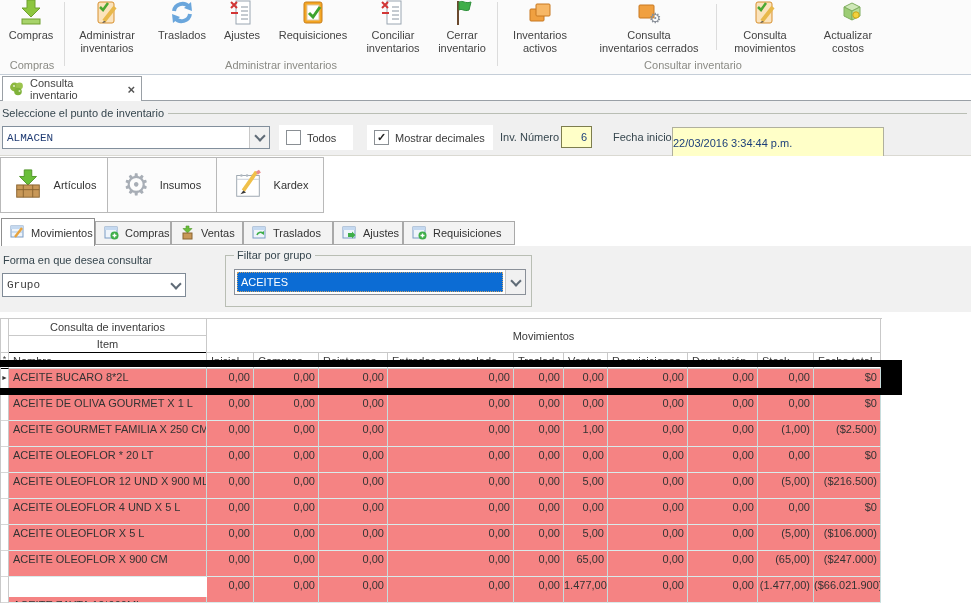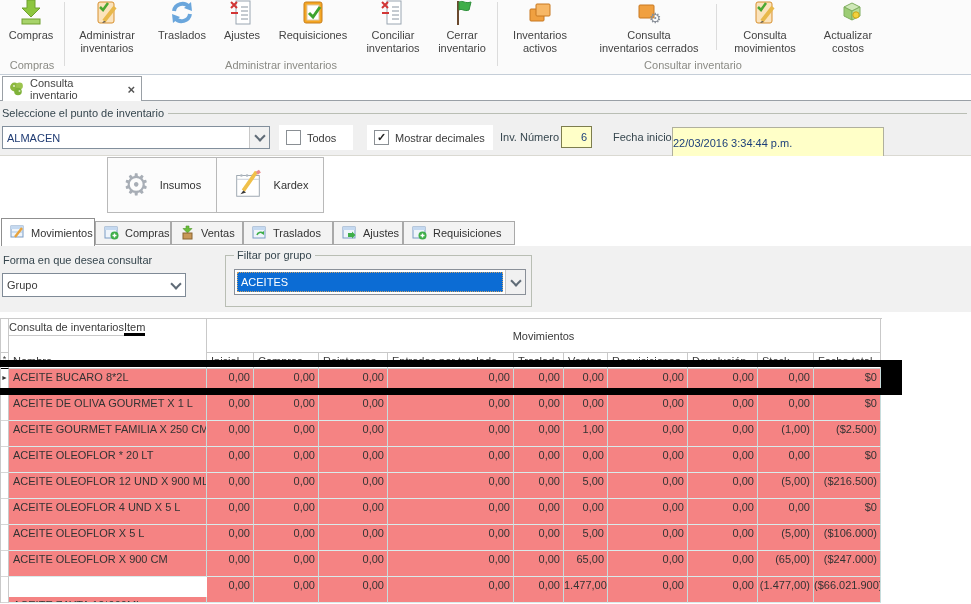--- a/index.html
+++ b/index.html
@@ -21,21 +21,21 @@
   .tab{position:absolute;left:2px;top:1px;height:25px;width:140px;background:#fff;border:1px solid #9aa0a6;border-bottom:none;
        display:flex;align-items:center;gap:6px;padding:0 6px;box-sizing:border-box;z-index:2;}
   .tab .tlbl{color:#444;}
   .tab .tclose{font-size:13px;font-weight:bold;color:#555;margin-left:6px;cursor:pointer;}
   
   .invpoint{position:absolute;top:101px;left:0;width:971px;height:55px;background:#f0f0f0;border-bottom:1px solid #dad9d2;box-sizing:border-box;}
   .gbxrow{position:absolute;top:6px;left:2px;right:4px;display:flex;align-items:center;}
   .gbxlbl{color:#36464e;padding-right:4px;}
   .gbxline{flex:1;height:1px;background:#b9beb4;}
   .combo{background:#fff;border:1px solid #828f9c;box-sizing:border-box;display:flex;align-items:stretch;}
-  .combo .ctext{flex:1;display:flex;align-items:center;padding-left:4px;overflow:hidden;white-space:nowrap;}
+  .combo .ctext{flex:1;display:flex;align-items:center;padding-left:4px;overflow:hidden;white-space:nowrap;font-family:Liberation Mono, monospace;}
   .combo .cbtn{width:19px;background:#f1f1f1;border-left:1px solid #c8c8c8;display:flex;align-items:center;justify-content:center;cursor:pointer;}
   .chev{width:6px;height:6px;border-right:2px solid #5f6b76;border-bottom:2px solid #5f6b76;transform:rotate(45deg);margin-top:-3px;}
   .almacen{position:absolute;top:25px;left:2px;width:268px;height:23px;}
   .almacen .ctext{color:#1f3b73;}
   .chkpanel{position:absolute;background:#fff;display:flex;align-items:center;gap:6px;padding-left:7px;box-sizing:border-box;height:25px;top:24px;}
   .cbox{width:13px;height:13px;background:#fff;border:1px solid #8a8f94;display:flex;align-items:center;justify-content:center;
         font-size:11px;font-weight:bold;color:#222;line-height:11px;}
   .flbl{color:#36464e;position:absolute;top:30px;}
   .yfield{position:absolute;background:#ffffc8;color:#1c3f7a;box-sizing:border-box;display:flex;align-items:center;}
   .invnum{top:25px;left:561px;width:31px;height:22px;border:1px solid #7d7d4e;justify-content:flex-end;padding-right:4px;}
@@ -56,23 +56,23 @@
   .grupo{position:absolute;top:27px;left:2px;width:184px;height:24px;border-color:#7f8a96;}
   .fgroup{position:absolute;top:9px;left:225px;width:307px;height:52px;border:1px solid #b9beb4;box-sizing:border-box;}
   .fgroup .glbl{position:absolute;top:-7px;left:8px;background:#f1f1f1;padding:0 3px;color:#36464e;}
   .aceites{position:absolute;top:13px;left:8px;width:292px;height:26px;border-color:#8a9099;}
   .aceites .sel{flex:1;margin:2px;background:#0c6cd4;color:#fff;display:flex;align-items:center;padding-left:4px;
                 outline:1px dotted #caa36a;outline-offset:-1px;overflow:hidden;white-space:nowrap;}
   
   .grid{position:absolute;top:318px;left:0;width:881px;border-left:1px solid #c9c9c9;box-sizing:content-box;}
   .ghead-top{display:flex;height:34px;border-top:1px solid #c9c9c9;background:#fff;}
   .gh-ind{width:8px;border-right:1px solid #c9c9c9;border-bottom:1px solid #c9c9c9;box-sizing:border-box;}
-  .gh-left{width:198px;border-right:1px solid #c9c9c9;box-sizing:border-box;display:flex;flex-direction:row;}
+  .gh-left{width:198px;border-right:1px solid #c9c9c9;box-sizing:border-box;display:flex;flex-direction:column;}
   .gh-left-top{height:17px;line-height:17px;text-align:center;border-bottom:1px solid #c9c9c9;box-sizing:border-box;}
-  .gh-left-bot{height:17px;line-height:16px;text-align:center;border-bottom:3px solid #000000;box-sizing:border-box;}
+  .gh-left-bot{height:17px;line-height:16px;text-align:center;border-bottom:1px solid #000000;box-sizing:border-box;}
   .gh-mov{width:674px;border-right:1px solid #c9c9c9;border-bottom:1px solid #c9c9c9;box-sizing:border-box;
           display:flex;align-items:center;justify-content:center;}
   .ghead-cols{display:flex;height:16px;background:#fff;}
   .hind{width:8px;border-right:1px solid #c9c9c9;border-bottom:1px solid #000;box-sizing:border-box;font-size:9px;line-height:13px;text-align:center;overflow:hidden;}
   .hcell{border-right:1px solid #c9c9c9;border-bottom:1px solid #c9c9c9;box-sizing:border-box;padding-left:4px;
          line-height:16px;white-space:nowrap;overflow:hidden;cursor:pointer;}
   .grow{display:flex;height:26px;}
   .gind{width:8px;background:#fff;border-right:1px solid #c9c9c9;border-bottom:1px solid #d6d6d6;box-sizing:border-box;
         font-size:7px;line-height:17px;text-align:center;color:#333;overflow:hidden;cursor:pointer;}
   .gcell{background:#f58383;border-right:1px solid #c6dcdc;border-bottom:1px solid #d9ebeb;box-sizing:border-box;
@@ -267,20 +267,32 @@
     <span class="cbox">✓</span>
     <span>Mostrar decimales</span>
   </div>
   <span class="flbl" style="left:500px">Inv. Número</span>
   <div class="yfield invnum">6</div>
   <span class="flbl" style="left:613px">Fecha inicio</span>
   <div class="yfield fecha">22/03/2016 3:34:44 p.m.</div>
 </div>
 
 <div class="viewbtns">
+  <div class="vbtn" style="left:0;width:108px;background:#fff">
+    <span>
+      <svg width="32" height="34" viewBox="0 0 34 34">
+          <polygon points="17,18 8,9 13,9 13,2 21,2 21,9 26,9" fill="#6abf3a" stroke="#4f9428"></polygon>
+          <rect x="5" y="18" width="24" height="13" fill="#c89858" stroke="#8a6430"></rect>
+          <line x1="5" y1="23" x2="29" y2="23" stroke="#8a6430"></line>
+          <line x1="12" y1="18" x2="12" y2="31" stroke="#8a6430"></line>
+          <line x1="22" y1="18" x2="22" y2="31" stroke="#8a6430"></line>
+        </svg>
+    </span>
+    <span>Artículos</span>
+  </div>
   <div class="vbtn" style="left:107px;width:110px">
     <span class="gearglyph" style="font-size:30px;line-height:32px">⚙</span>
     <span>Insumos</span>
   </div>
   <div class="vbtn" style="left:216px;width:108px">
     <span>
       <svg width="32" height="34" viewBox="0 0 34 34">
           <rect x="5" y="8" width="24" height="22" fill="#fff" stroke="#9aa4ae"></rect>
           <line x1="5" y1="12" x2="29" y2="12" stroke="#c6cdd4"></line>
           <circle cx="10" cy="8" r="1.4" fill="#b0b8c0"></circle>

